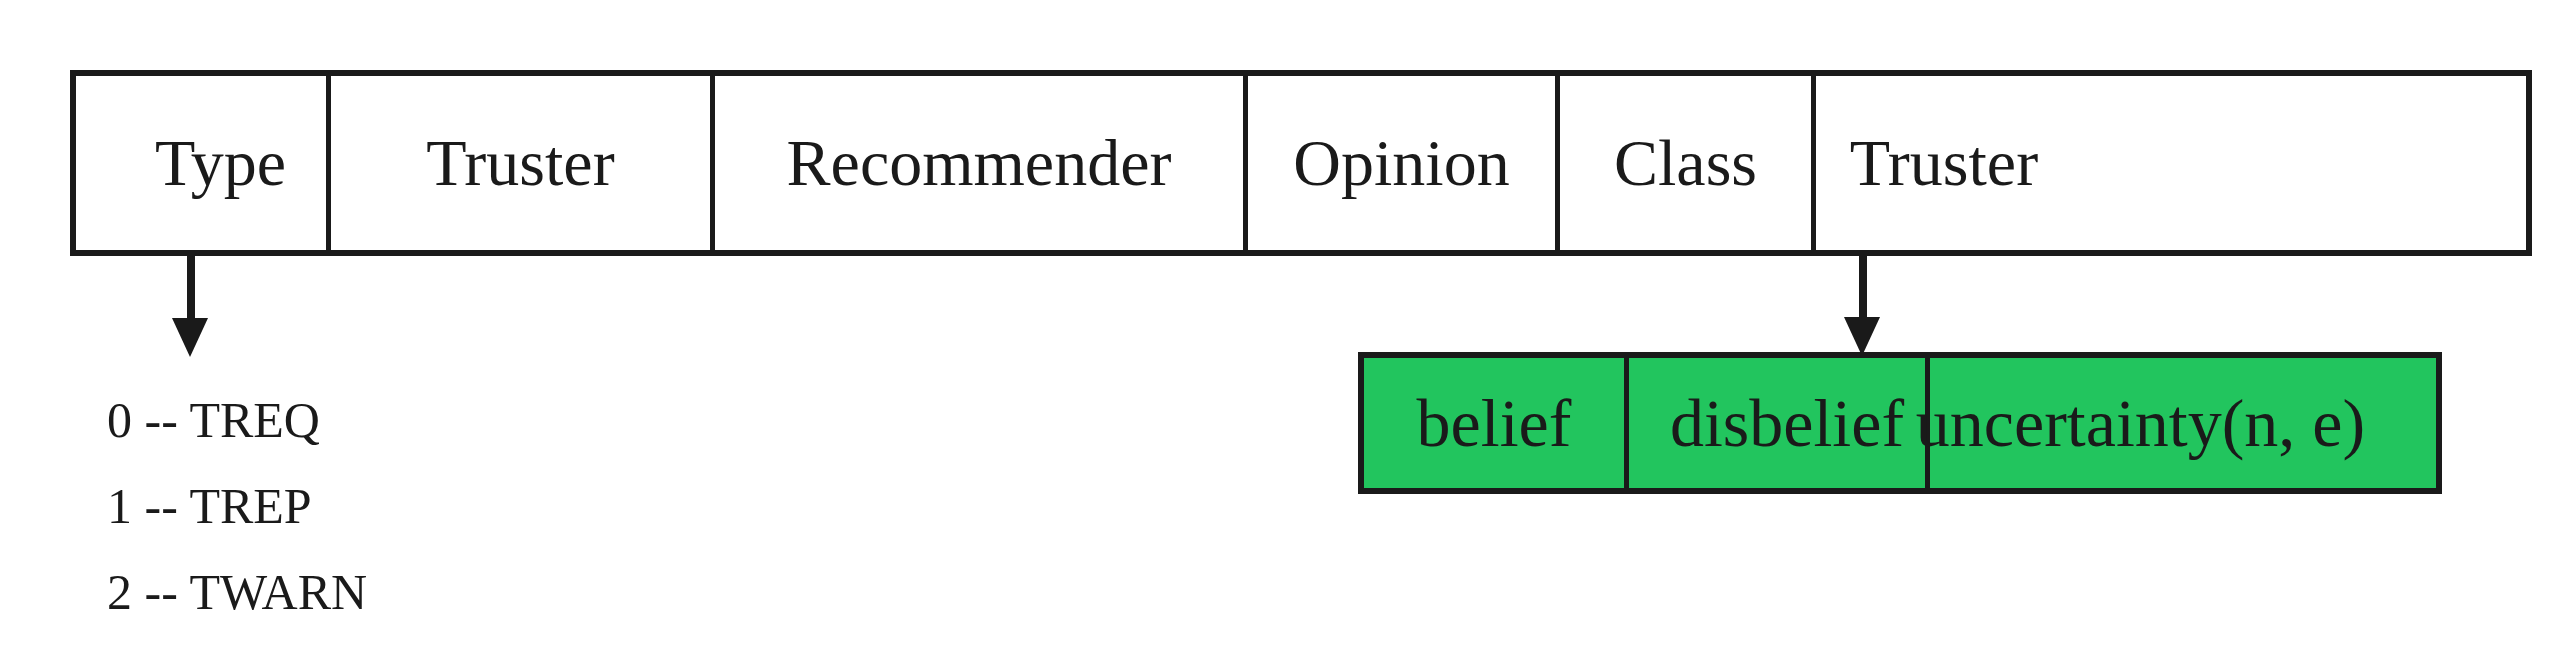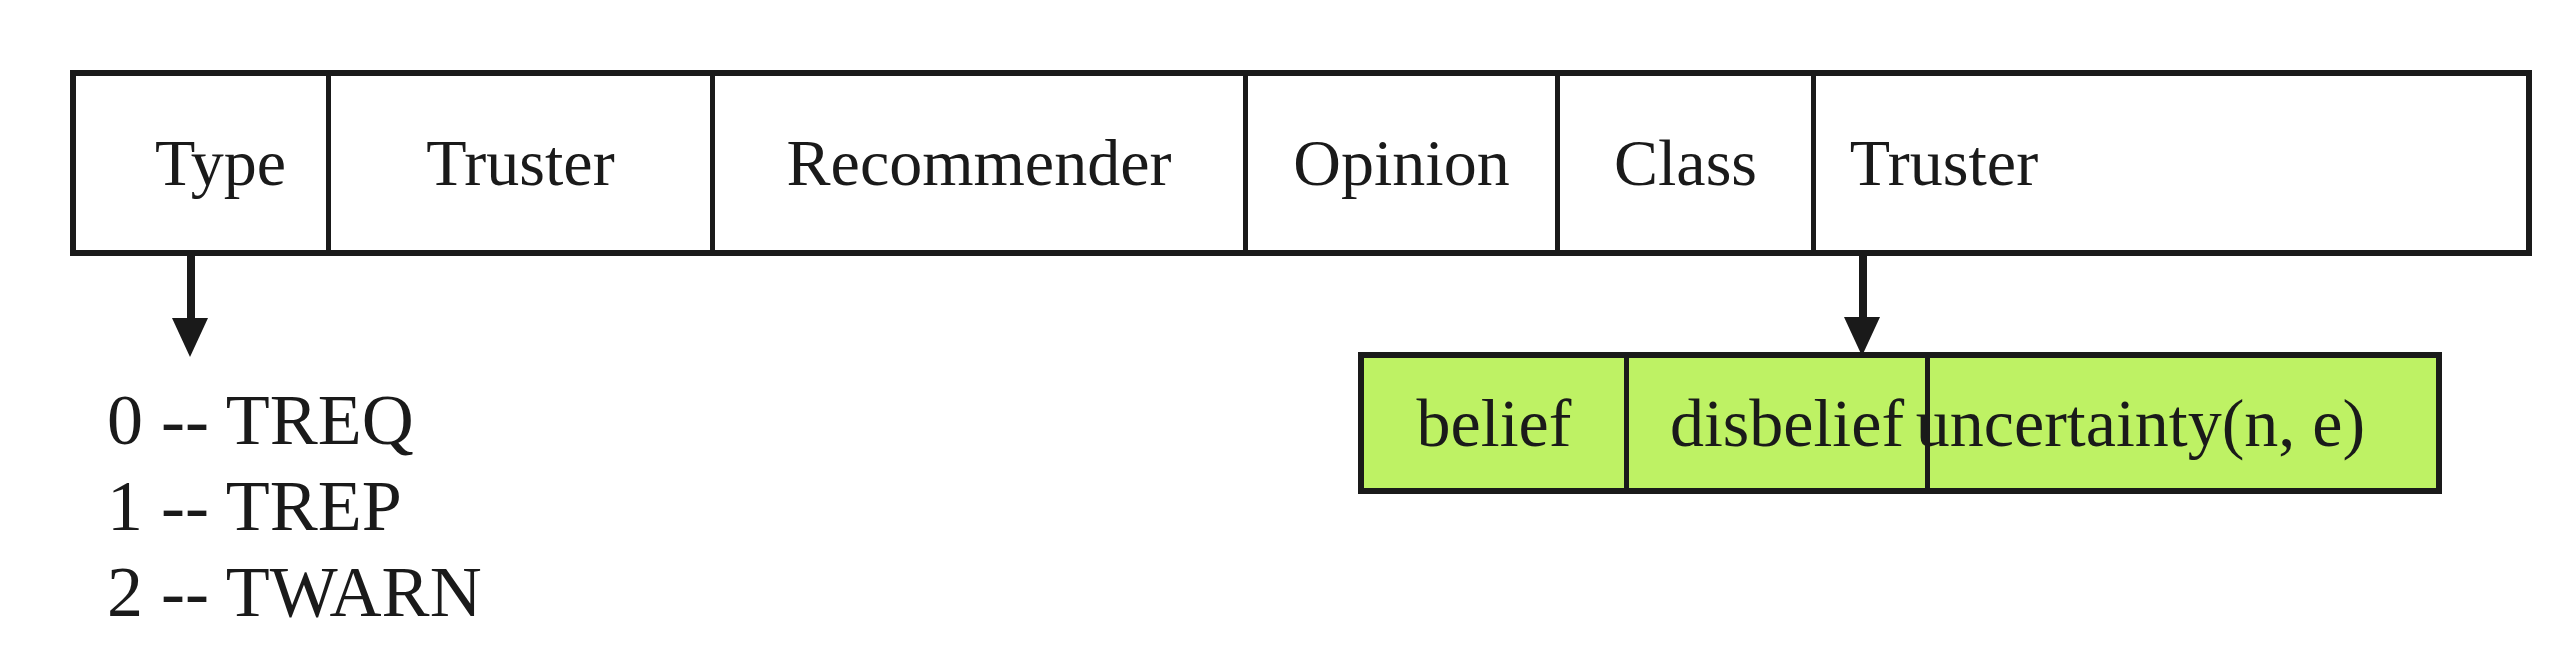--- a/index.html
+++ b/index.html
@@ -53,21 +53,21 @@
   .opinion-table {
     position: absolute;
     left: 1358px;
     top: 352px;
     width: 1084px;
     height: 142px;
     border: 6.8px solid #1a1a1a;
     box-sizing: border-box;
     display: flex;
     flex-direction: row;
-    background: #bef264;
+    background: #22c55e;
   }
   .opinion-table .cell {
     box-sizing: border-box;
     border-right: 5.9px solid #1a1a1a;
     display: flex;
     align-items: center;
     justify-content: center;
     font-size: 68px;
     line-height: 1;
     white-space: nowrap;
@@ -94,21 +94,21 @@
   .type-arrow-line    { left: 187px;  top: 256px; height: 64px; }
   .type-arrow-head    { left: 172px;  top: 318px; }
   .opinion-arrow-line { left: 1859px; top: 256px; height: 64px; }
   .opinion-arrow-head { left: 1844px; top: 317px; }
 
   
   .type-legend {
     position: absolute;
     left: 107px;
     top: 377px;
-    font-size: 72px;
+    font-size: 50px;
     line-height: 86px;
     white-space: nowrap;
   }
   .type-legend .legend-row { display: block; }
 </style>
 </head>
 <body>
 
 <div class="stage">
 

